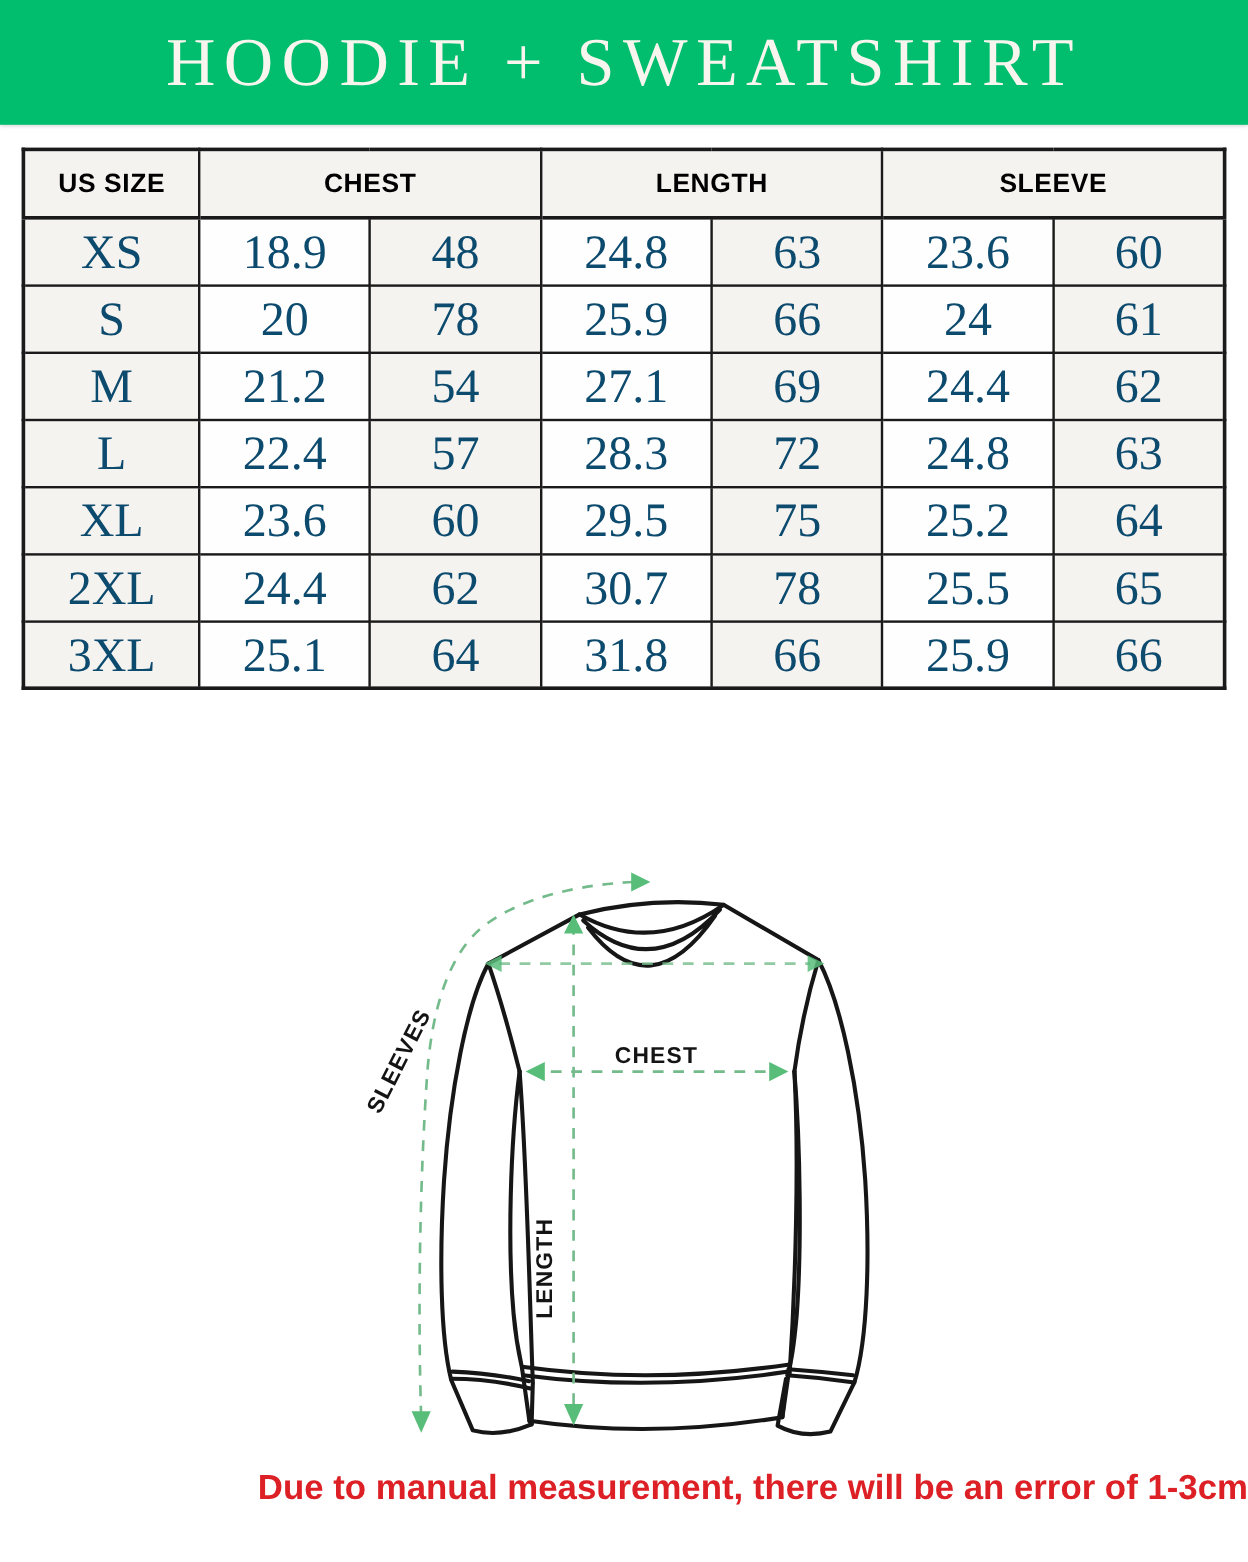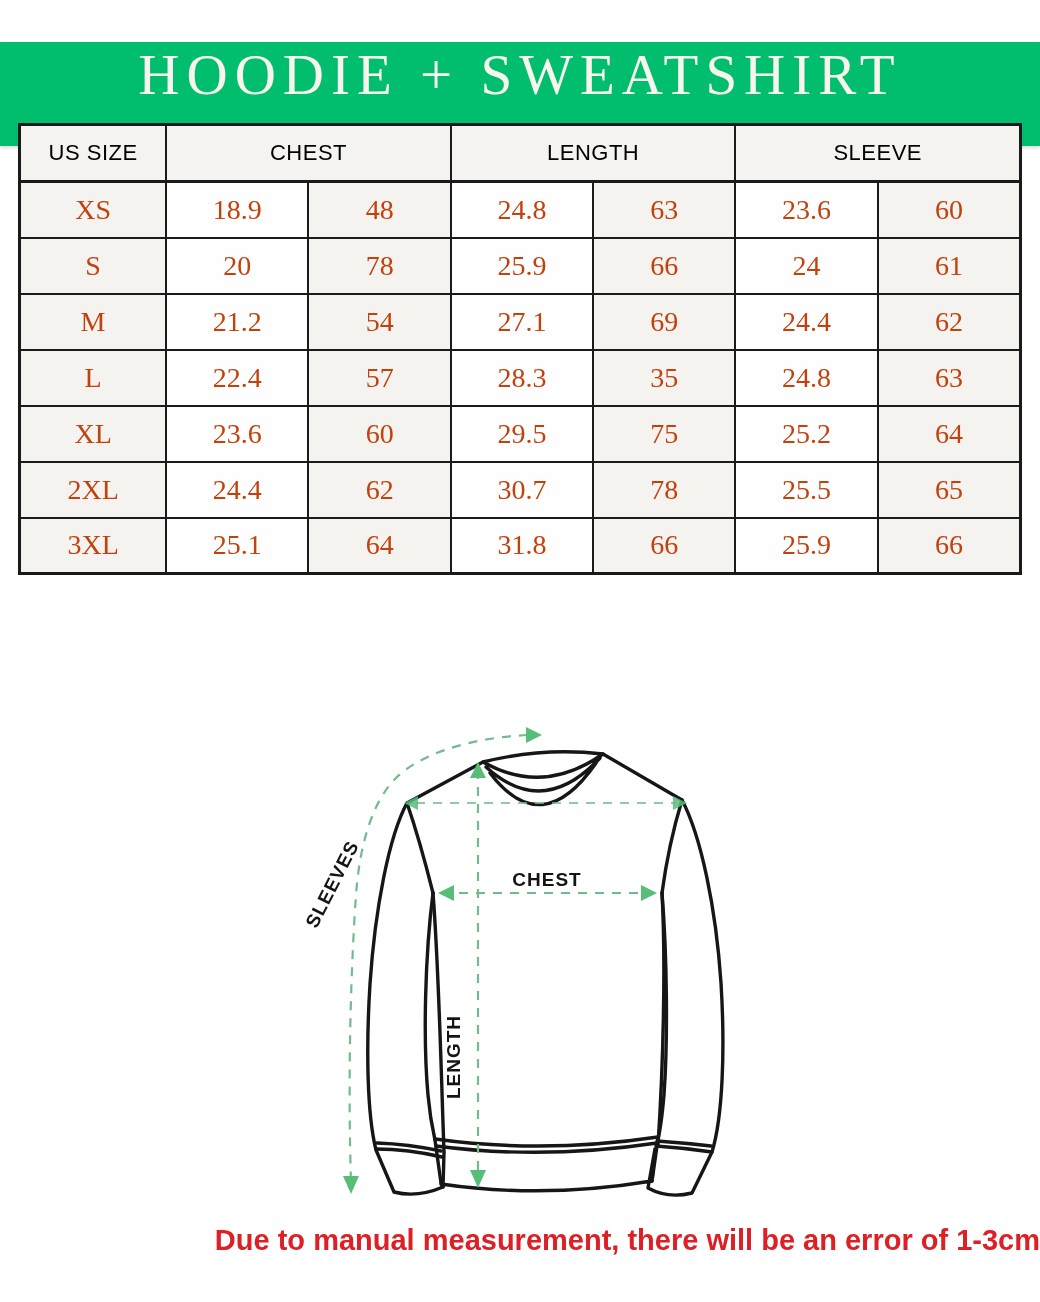--- a/index.html
+++ b/index.html
@@ -11,32 +11,32 @@
     --outline-black:#161616;
     --border-black:#1a1a1a;
     --shade:#f4f3f0;
   }
   *{margin:0;padding:0;box-sizing:border-box;}
   body{background:#ffffff;font-family:"Liberation Sans",sans-serif;}
   .page{position:relative;width:1040px;height:1302px;background:#ffffff;overflow:hidden;}
 
   
   .banner{position:absolute;top:0;left:0;width:1040px;height:104px;background:var(--banner-green);
-          display:flex;align-items:flex-start;justify-content:center;box-shadow:0 2px 3px rgba(0,0,0,0.15);margin-top:42px;}
+          display:flex;align-items:center;justify-content:center;box-shadow:0 2px 3px rgba(0,0,0,0.15);}
   .banner h1{font-family:"Liberation Serif",serif;font-weight:400;font-size:57px;letter-spacing:7px;
              color:var(--banner-text);white-space:nowrap;}
 
   
   table.size-table{position:absolute;top:123px;left:18px;width:1004px;border-collapse:collapse;
                    border:3px solid var(--border-black);table-layout:fixed;}
   table.size-table th, table.size-table td{border:2px solid var(--border-black);text-align:center;vertical-align:middle;}
-  tr.group-row th{height:57px;font-size:22px;font-weight:normal;letter-spacing:0.5px;background:var(--shade);
+  tr.group-row th{height:57px;font-size:22px;font-weight:bold;letter-spacing:0.5px;background:var(--shade);
                   border-bottom:3px solid var(--border-black);}
   tr.unit-row th{height:57px;font-size:21px;font-weight:bold;}
-  tbody td{height:56px;font-family:"Liberation Serif",serif;font-size:28px;color:#c2410c;}
+  tbody td{height:56px;font-family:"Liberation Serif",serif;font-size:40px;color:#0c4a6e;}
   .shade{background:var(--shade);}
   .white{background:#fefefe;}
 
   
   .diagram{position:absolute;left:300px;top:700px;width:480px;height:520px;}
   .dlabel{font-family:"Liberation Sans",sans-serif;font-weight:bold;font-size:19px;letter-spacing:1px;fill:#141414;}
 
   
   .note{position:absolute;top:1224px;left:0;width:100%;text-align:right;
         font-size:29px;font-weight:bold;color:var(--note-red);}
@@ -94,21 +94,21 @@
           <td class="white">27.1</td>
           <td class="shade">69</td>
           <td class="white">24.4</td>
           <td class="shade">62</td>
         </tr>
         <tr>
           <td class="shade">L</td>
           <td class="white">22.4</td>
           <td class="shade">57</td>
           <td class="white">28.3</td>
-          <td class="shade">35</td>
+          <td class="shade">72</td>
           <td class="white">24.8</td>
           <td class="shade">63</td>
         </tr>
         <tr>
           <td class="shade">XL</td>
           <td class="white">23.6</td>
           <td class="shade">60</td>
           <td class="white">29.5</td>
           <td class="shade">75</td>
           <td class="white">25.2</td>

